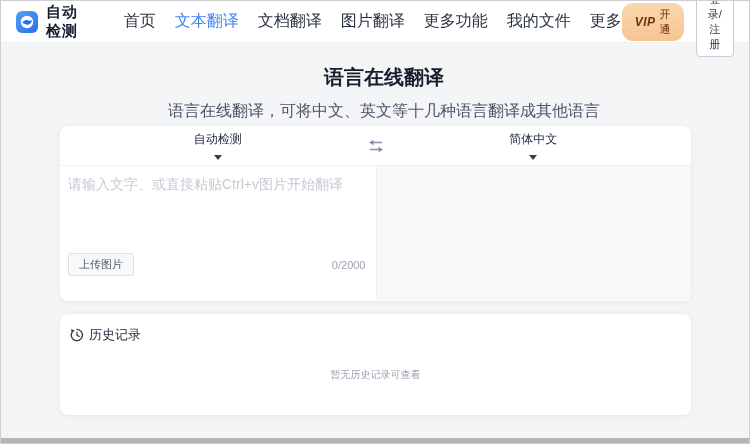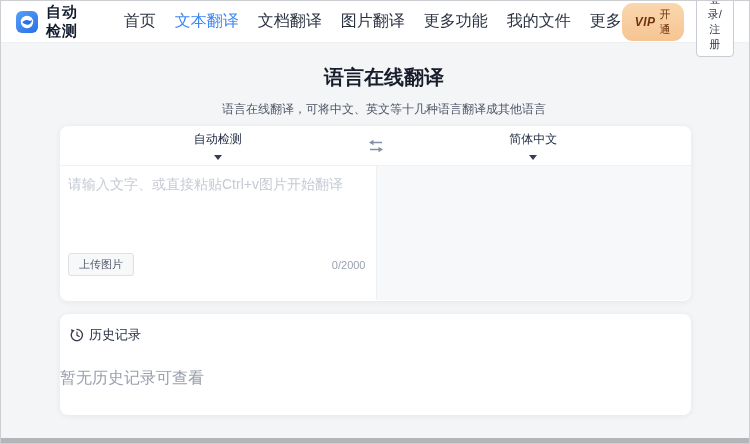--- a/index.html
+++ b/index.html
@@ -33,21 +33,21 @@
   }
   .vip-brand { font-size:12px; font-weight:bold; font-style:italic; color:#6d3310; letter-spacing:.5px; }
   .vip-action { font-size:11px; color:#6d3310; }
   .login-btn {
     background:#fff; border:1px solid #c9ccd4; border-radius:4px;
     font-size:11px; color:#333b4a; padding:4px 10px; cursor:pointer;
   }
   
   .hero { text-align:center; padding-top:21px;padding-left:18px; }
   .hero-title { font-size:20px; font-weight:bold; color:#171d2b; }
-  .hero-sub { margin-top:10px; font-size:12px; color:#4c5565;text-align:center; }
+  .hero-sub { margin-top:10px; font-size:16px; color:#4c5565;text-align:center; }
   
   .card {
     position:absolute; left:59px; width:631px; background:#fff;
     border-radius:8px; box-shadow:0 1px 6px rgba(31,41,55,.07);
   }
   .translator { top:125px; height:175px; }
   .toolbar { height:40px; border-bottom:1px solid #f0f1f4; display:flex; position:relative; }
   .toolbar-half { width:50%; display:flex; align-items:center; justify-content:center; }
   .lang-select {
     display:flex; align-items:center; gap:7px; cursor:pointer;
@@ -84,21 +84,21 @@
   .output-pane {
     width:50%; background:#f7f8fa; border-left:1px solid #eef0f3;
     border-radius:0 0 8px 0;
   }
   
   .history { top:313px; height:101px; }
   .history-header {
     display:flex; align-items:center; gap:5px;
     padding:12px 0 0 10px; font-size:13px; color:#27303f;
   }
-  .history-empty { margin-top:24px; font-size:16px; color:#99a0ae;font-family:Liberation Serif, serif; }
+  .history-empty { text-align:center; margin-top:24px; font-size:10px; color:#99a0ae;font-family:Liberation Serif, serif; }
   
   .bottom-edge { position:absolute; left:0; right:0; bottom:0; height:5px; background:#b4b5b7; }
 </style>
 </head>
 <body>
 
 <div class="header">
   <div class="logo">
     <svg width="16" height="16" viewBox="0 0 16 16">
       <circle cx="8" cy="8" r="6.2" fill="#ffffff"></circle>

